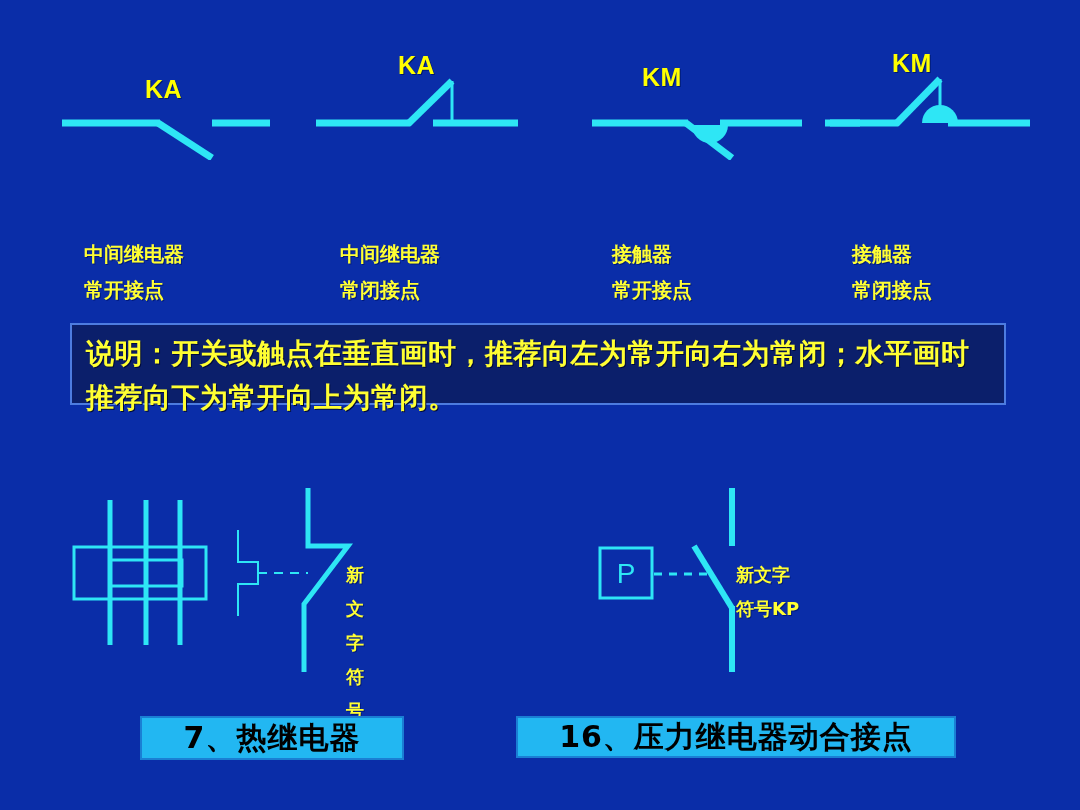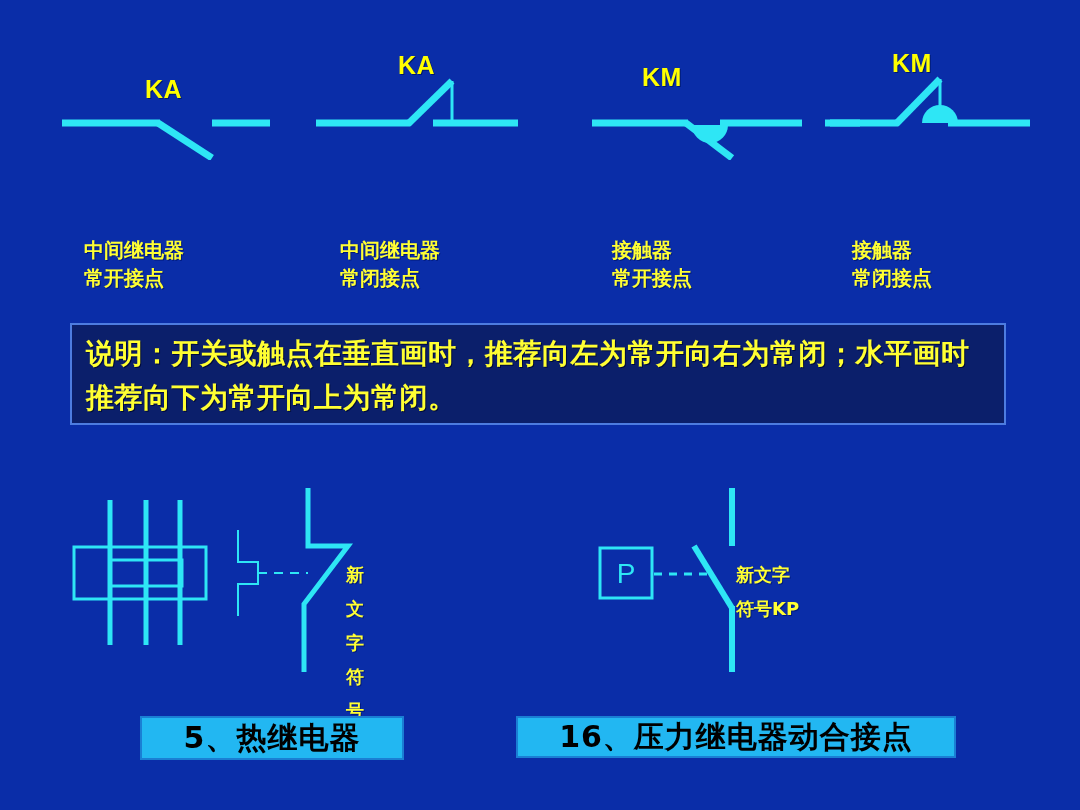--- a/index.html
+++ b/index.html
@@ -48,33 +48,33 @@
     position: absolute;
     left: 0; top: 0;
   }
 
   
   .cap {
     position: absolute;
     color: #ffff33;
     font-size: 20px;
     font-weight: bold;
-    line-height: 28px;
+    line-height: 36px;
     text-shadow: 1px 1px 0 #00197a;
     white-space: pre-line;
     font-family: "DejaVu Sans", "Liberation Sans", sans-serif;
   }
 
   
   #note-box {
     position: absolute;
     left: 70px;
     top: 323px;
     width: 936px;
-    height: 102px;
+    height: 82px;
     background: #0b1f6b;
     border: 2px solid #4d7ce0;
     box-sizing: border-box;
   }
   #note-text {
     position: absolute;
     left: 14px;
     top: 7px;
     width: 910px;
     color: #ffff33;
@@ -243,20 +243,20 @@
         <line x1="152" y1="8" x2="152" y2="66"></line>
         <line x1="114" y1="66" x2="152" y2="128"></line>
         <line x1="152" y1="126" x2="152" y2="192"></line>
       </g>
     </svg>
     <div class="new-text" style="left:156px; top:78px;">新文字
 符号KP</div>
   </div>
 
   <div class="title-box" id="title-box-1">
-    <span>5、热继电器</span>
+    <span>7、热继电器</span>
   </div>
   <div class="title-box" id="title-box-2">
     <span>16、压力继电器动合接点</span>
   </div>
 
 
 </div>
 
 </body></html>

